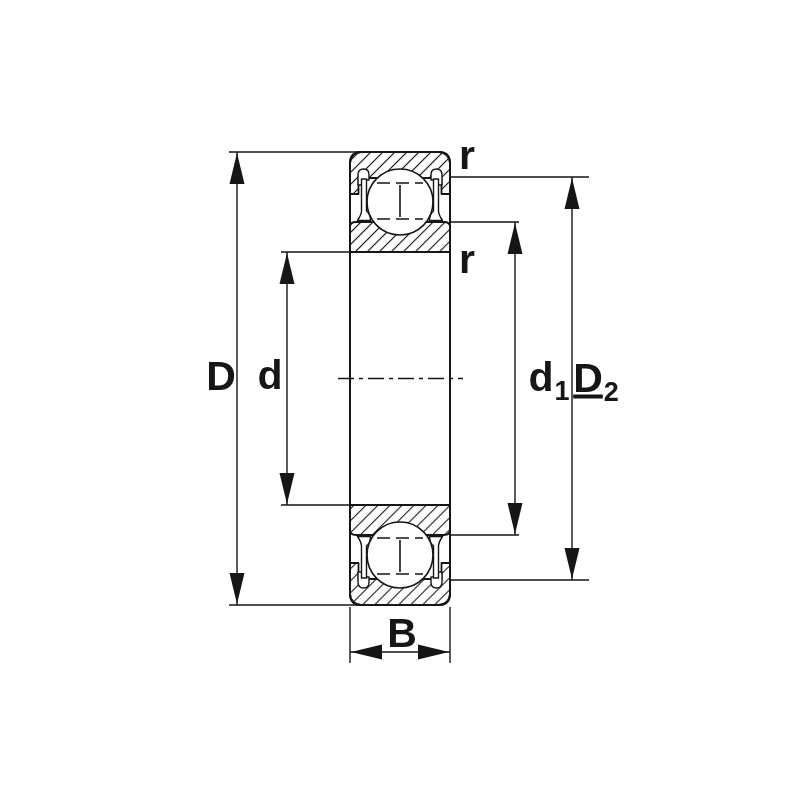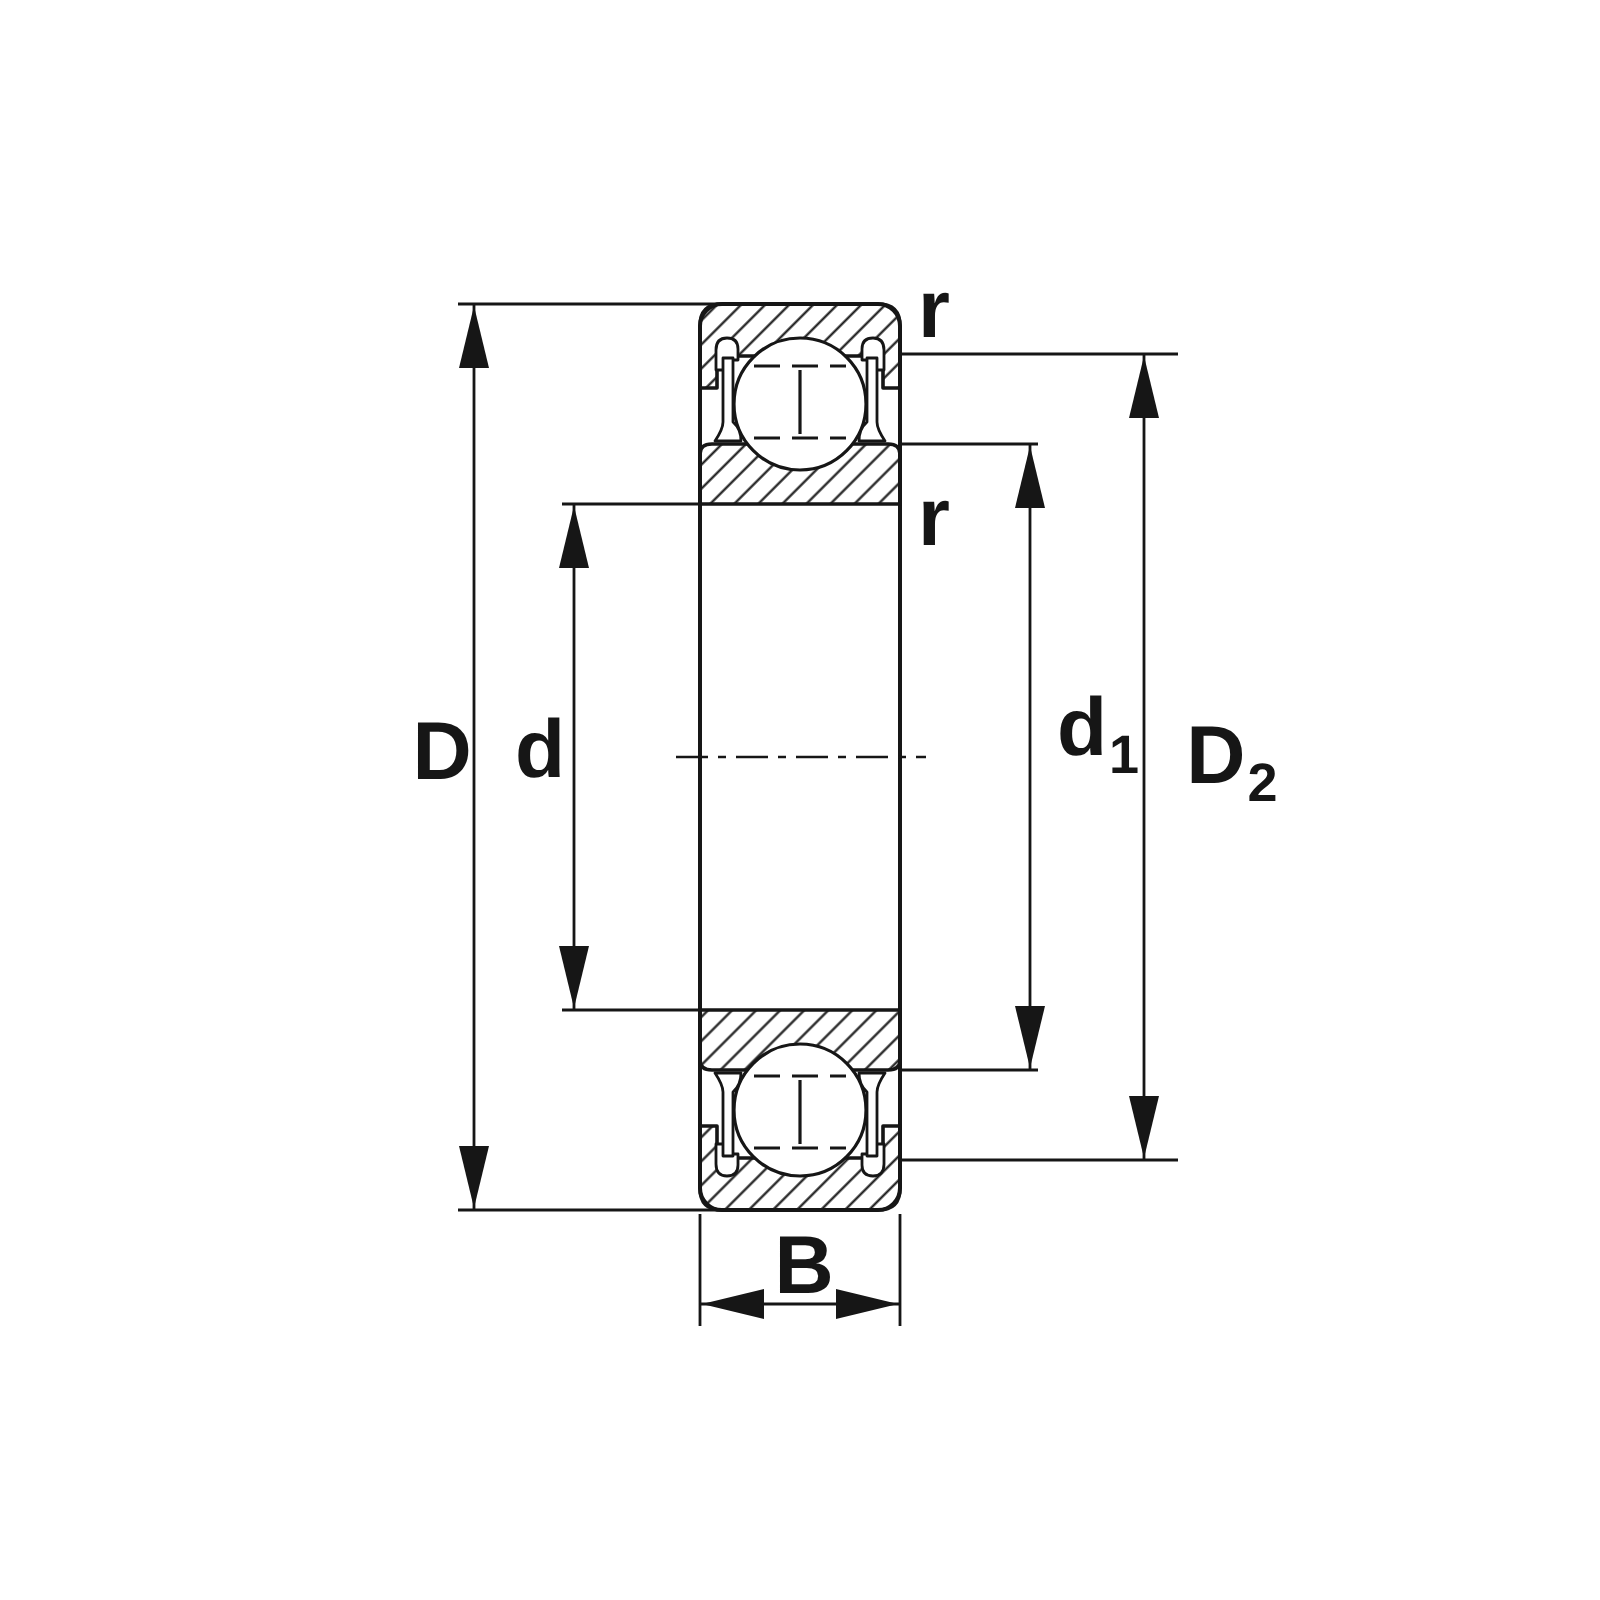--- a/index.html
+++ b/index.html
@@ -23,22 +23,22 @@
   }
   .dim-label .sub{
     font-size:27px;
     display:inline-block;
     transform:translateY(9px);
     margin-left:1px;
   }
   
   .lbl-D  {left:221px; top:376px;}
   .lbl-d  {left:270px; top:375px;}
-  .lbl-d1 {left:536px; top:364px;padding-left:26px;}
-  .lbl-D2 {left:616px; top:378px;}
+  .lbl-d1 {left:536px; top:377px;padding-left:26px;}
+  .lbl-D2 {left:596px; top:378px;text-decoration:underline;}
   .lbl-r1 {left:467px; top:155px;}
   .lbl-r2 {left:467px; top:259px;}
   .lbl-B  {left:402px; top:633px;}
 </style>
 </head>
 <body>
 
 <div class="stage">
 
   <svg width="800" height="800" viewBox="0 0 800 800">

